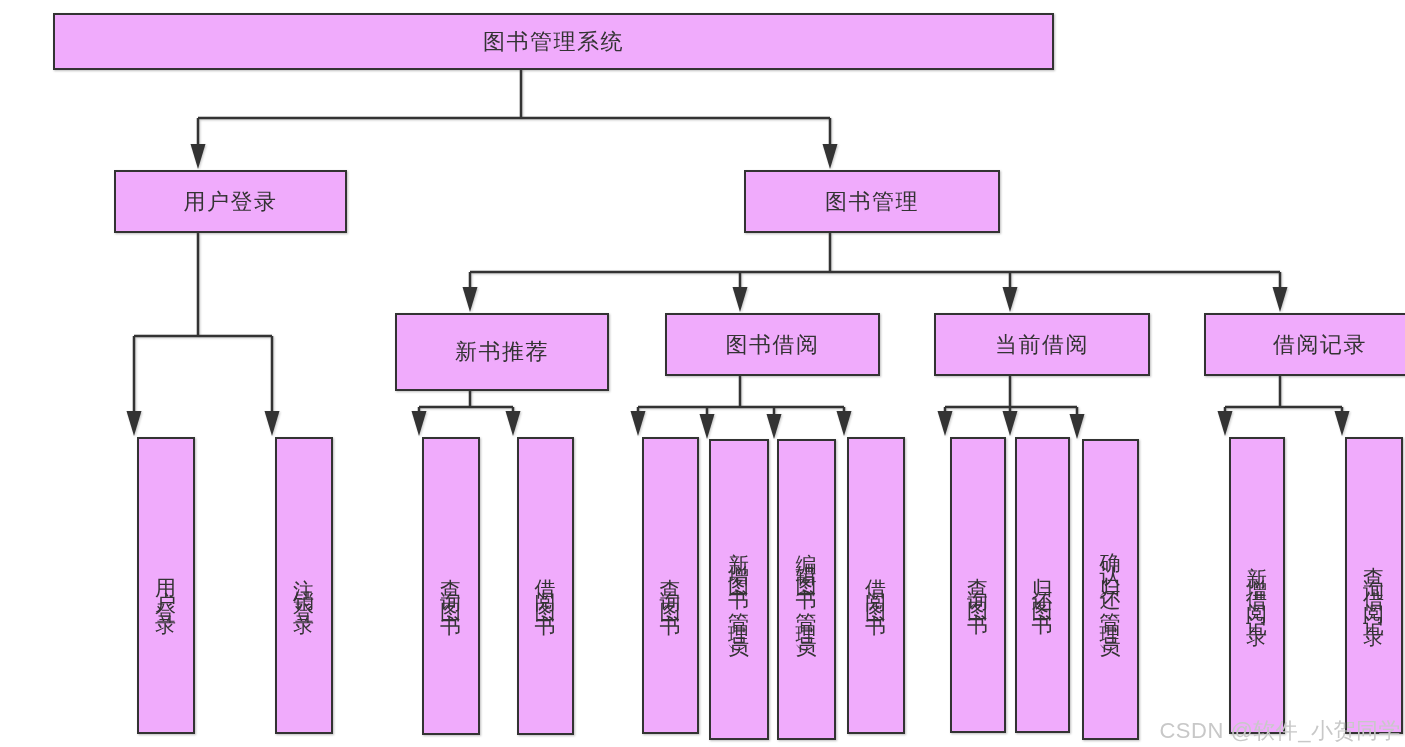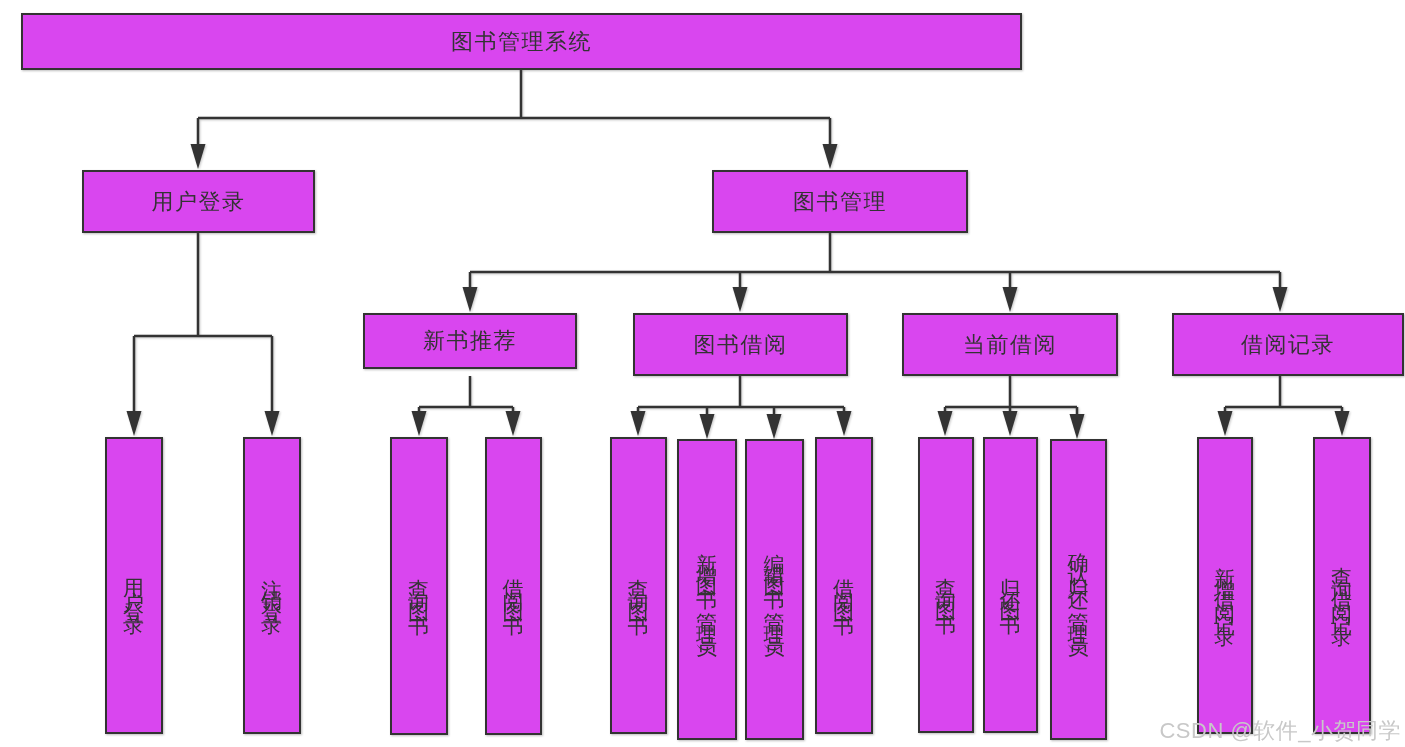--- a/index.html
+++ b/index.html
@@ -4,23 +4,24 @@
 <style>
   html,body { margin:0; padding:0; background:#fff; }
   .canvas {
     position:relative; width:1405px; height:747px; background:#fff;
     font-family:"Liberation Sans", sans-serif; overflow:hidden;
   }
   svg.wires { position:absolute; left:0; top:0; z-index:1;
     filter:drop-shadow(1px 1px 1px rgba(0,0,0,0.22)); }
   .node {
     position:absolute; box-sizing:border-box; z-index:2;
-    border:2.5px solid #333; background:#d946ef; color:#333;
+    border:2.5px solid #333; background:#f0abfc; color:#333;
     display:flex; align-items:center; justify-content:center;
     box-shadow:1px 1px 2px rgba(70,70,70,0.35);
+    margin-left:32px;
   }
   .node.h .label { font-size:22px; letter-spacing:1.5px; white-space:nowrap; }
   .node.v .label {
     writing-mode:vertical-rl; text-orientation:mixed;
     font-size:21px; letter-spacing:12px; line-height:1.1; white-space:nowrap;
   }
   .watermark {
     position:absolute; z-index:5; right:4px; top:716px;
     font-size:22px; letter-spacing:0.5px; color:#c8c8c8; white-space:nowrap;
   }
@@ -67,21 +68,21 @@
     <span class="label">图书管理系统</span>
   </div>
 
   <div class="node h" style="left:82px; top:170px; width:233px; height:63px;">
     <span class="label">用户登录</span>
   </div>
   <div class="node h" style="left:712px; top:170px; width:256px; height:63px;">
     <span class="label">图书管理</span>
   </div>
 
-  <div class="node h" style="left:363px; top:313px; width:214px; height:56px;">
+  <div class="node h" style="left:363px; top:313px; width:214px; height:78px;">
     <span class="label">新书推荐</span>
   </div>
   <div class="node h" style="left:902px; top:313px; width:216px; height:63px;">
     <span class="label">当前借阅</span>
   </div>
   <div class="node h" style="left:633px; top:313px; width:215px; height:63px;">
     <span class="label">图书借阅</span>
   </div>
   <div class="node h" style="left:1172px; top:313px; width:232px; height:63px;">
     <span class="label">借阅记录</span>

